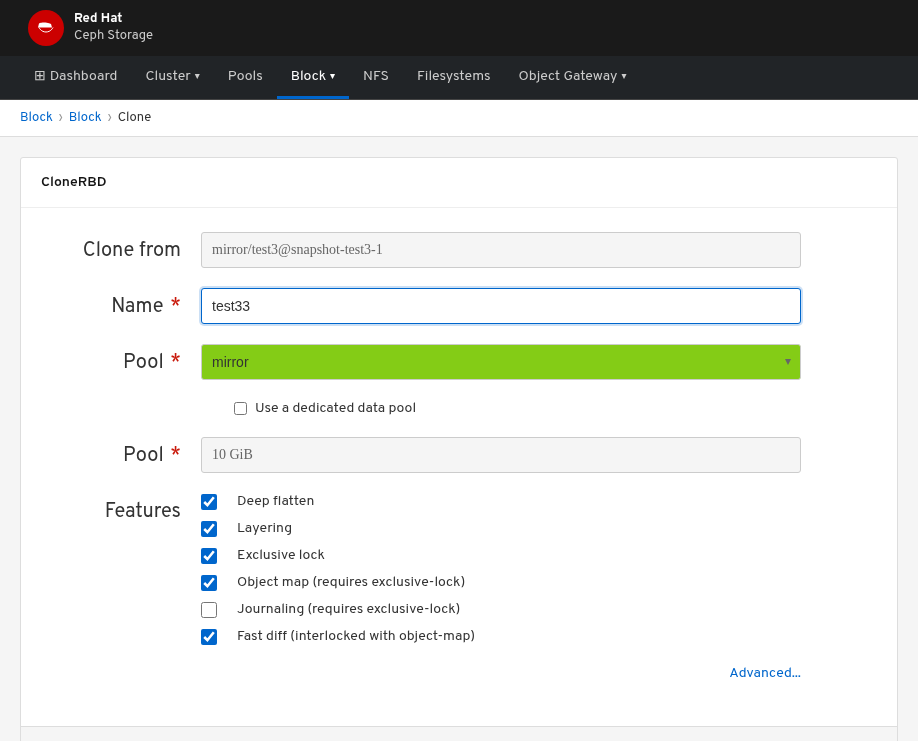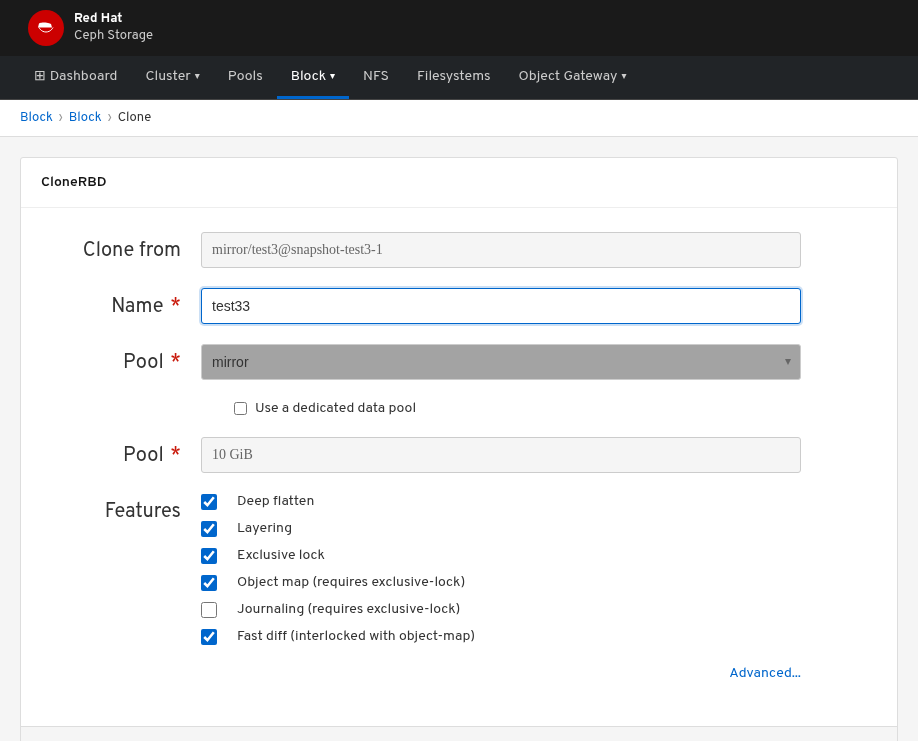--- a/index.html
+++ b/index.html
@@ -143,21 +143,21 @@
     .form-select-wrap {
       position: relative;
       width: 100%;
     }
     .form-select {
       width: 100%;
       padding: 6px 30px 6px 10px;
       font-size: 14px;
       border: 1px solid #ccc;
       border-radius: 3px;
-      background: #a3a3a3;
+      background: #84cc16;
       color: #333;
       height: 36px;
       appearance: none;
       cursor: pointer;
     }
     .select-arrow {
       position: absolute;
       right: 10px;
       top: 50%;
       transform: translateY(-50%);

